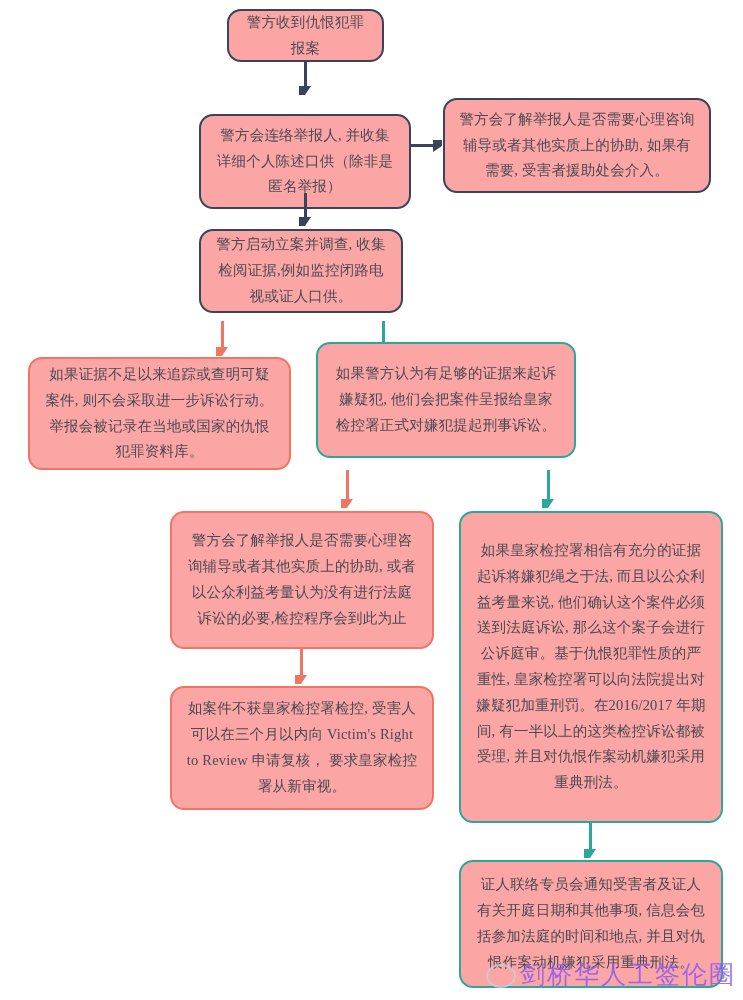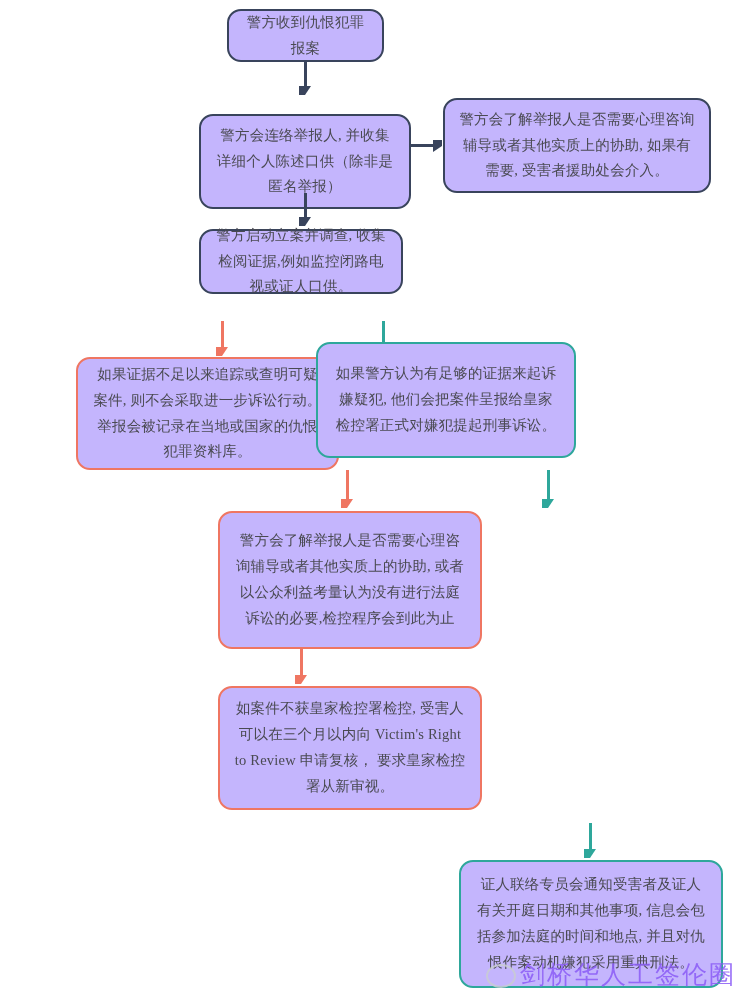--- a/index.html
+++ b/index.html
@@ -20,36 +20,36 @@
   }
 
   
   .node {
     position: absolute;
     box-sizing: border-box;
     display: flex;
     align-items: center;
     justify-content: center;
     text-align: center;
-    background: #c4b5fd;
+    background: #fca5a5;
     border-style: solid;
     border-width: 2px;
     border-radius: 14px;
     color: #4a4a52;
     font-size: 14.5px;
     line-height: 1.78;
     letter-spacing: 0.2px;
     padding: 16px 14px;
   }
   .node .txt {
     display: block;
     width: 100%;
   }
   .node.navy  { border-color: #39445c; border-width: 2.2px; }
-  .node.red   { border-color: #ef7662; margin-left: 48px; }
+  .node.red   { border-color: #ef7662; }
   .node.teal  { border-color: #2ea79b; }
   .vline {
     position: absolute;
     width: 3px;
   }
   .hline {
     position: absolute;
     height: 3px;
   }
   .arrow-down {
@@ -121,21 +121,21 @@
   <div class="hline c-navy" style="left:411px; top:144px; width:24px;"></div>
   <div class="arrow-right a-navy" style="left:433px; top:140px;"></div>
 
   <div class="node navy" style="left:443px; top:98px; width:268px; height:95px;">
     <span class="txt">警方会了解举报人是否需要心理咨询辅导或者其他实质上的协助, 如果有需要, 受害者援助处会介入。</span>
   </div>
 
   <div class="vline c-navy" style="left:304px; top:193px; height:26px;"></div>
   <div class="arrow-down a-navy" style="left:299px; top:217px;"></div>
 
-  <div class="node navy" style="left:199px; top:229px; width:204px; height:65px;">
+  <div class="node navy" style="left:199px; top:229px; width:204px; height:84px;">
     <span class="txt">警方启动立案并调查, 收集检阅证据,例如监控闭路电视或证人口供。</span>
   </div>
 
   <div class="vline c-red" style="left:221px; top:321px; height:28px;"></div>
   <div class="arrow-down a-red" style="left:216px; top:347px;"></div>
 
   <div class="vline c-teal" style="left:382px; top:321px; height:28px;"></div>
   <div class="arrow-down a-teal" style="left:377px; top:347px;"></div>
 
   <div class="node red" style="left:28px; top:357px; width:263px; height:113px;">
@@ -156,20 +156,23 @@
     <span class="txt">警方会了解举报人是否需要心理咨询辅导或者其他实质上的协助, 或者以公众利益考量认为没有进行法庭诉讼的必要,检控程序会到此为止</span>
   </div>
 
   <div class="vline c-red" style="left:300px; top:649px; height:28px;"></div>
   <div class="arrow-down a-red" style="left:295px; top:675px;"></div>
 
   <div class="node red" style="left:170px; top:686px; width:264px; height:124px;">
     <span class="txt">如案件不获皇家检控署检控, 受害人可以在三个月以内向 Victim's Right to Review 申请复核， 要求皇家检控署从新审视。</span>
   </div>
 
+  <div class="node teal" style="left:459px; top:511px; width:264px; height:312px;">
+    <span class="txt">如果皇家检控署相信有充分的证据起诉将嫌犯绳之于法, 而且以公众利益考量来说, 他们确认这个案件必须送到法庭诉讼, 那么这个案子会进行公诉庭审。基于仇恨犯罪性质的严重性, 皇家检控署可以向法院提出对嫌疑犯加重刑罚。在2016/2017 年期间, 有一半以上的这类检控诉讼都被受理, 并且对仇恨作案动机嫌犯采用重典刑法。</span>
+  </div>
 
   <div class="vline c-teal" style="left:589px; top:823px; height:28px;"></div>
   <div class="arrow-down a-teal" style="left:584px; top:849px;"></div>
 
   <div class="node teal" style="left:459px; top:860px; width:264px; height:128px;">
     <span class="txt">证人联络专员会通知受害者及证人有关开庭日期和其他事项, 信息会包括参加法庭的时间和地点, 并且对仇恨作案动机嫌犯采用重典刑法。</span>
   </div>
 
   <div id="watermark">
     <span class="wm-face"></span><span>剑桥华人工签伦圈</span>

